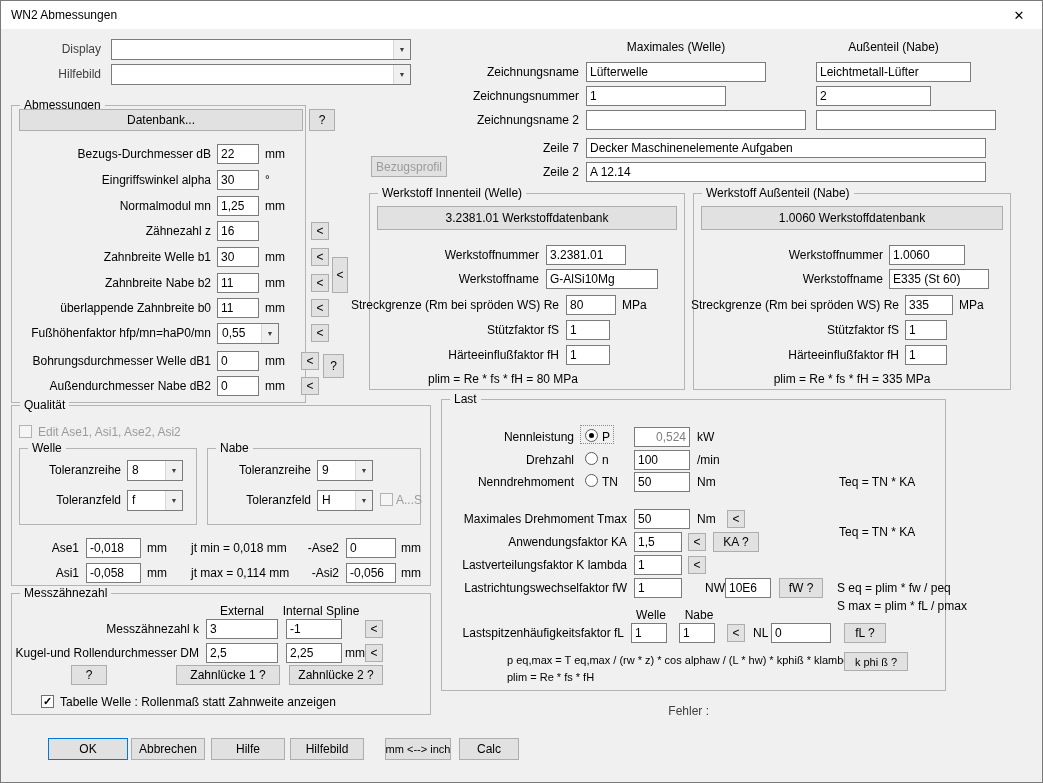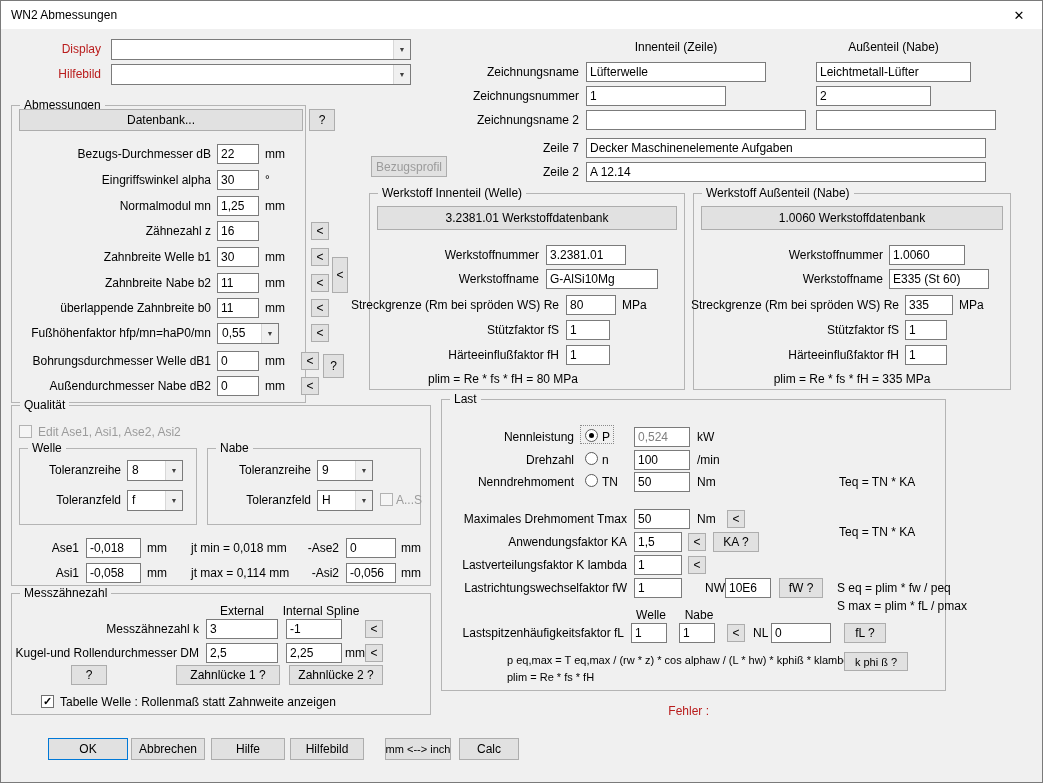--- a/index.html
+++ b/index.html
@@ -7,21 +7,21 @@
   .window { position:relative; width:1043px; height:783px; background:#f0f0f0;
             border:1px solid #7a7a7a; font-size:12px; color:#000; overflow:hidden; }
   .titlebar { position:absolute; left:0; top:0; width:100%; height:28px; background:#ffffff; }
   .title { position:absolute; left:10px; top:7px; font-size:12px; white-space:nowrap; }
   .closebtn { position:absolute; right:0; top:0; width:46px; height:28px; display:flex;
               align-items:center; justify-content:center; font-size:13px; cursor:pointer; }
   .lbl { position:absolute; white-space:nowrap; line-height:20px; height:20px; }
   .c { text-align:center; }
   .inp { position:absolute; height:20px; border:1px solid #7b7b7b; background:#fff;
          font:12px "Liberation Sans",sans-serif; padding:0 3px; color:#000; }
-  .inp.grayval { color:#808080; }
+  .inp.grayval { color:#808080;text-align:right; }
   .btn { position:absolute; background:#e1e1e1; border:1px solid #adadad;
          font:12px "Liberation Sans",sans-serif; display:flex; align-items:center;
          justify-content:center; cursor:pointer; white-space:nowrap; }
   .btn.small { font-size:11px; }
   .btn.default { border:1px solid #0078d7; }
   .btn.disabled { color:#9b9b9b; }
   .combo { position:absolute; height:21px; background:#fff; border:1px solid #7b7b7b;
            padding:2px 20px 0 4px; overflow:hidden; white-space:nowrap; }
   .combo .arr { position:absolute; right:0; top:0; width:17px; height:100%; display:flex;
                 align-items:center; justify-content:center; font-size:7px; color:#404040;
@@ -31,21 +31,21 @@
             line-height:14px; font-size:12px; white-space:nowrap; }
   .chk { position:absolute; width:13px; height:13px; border:1px solid #707070; background:#fff;
          display:flex; align-items:center; justify-content:center; font-size:11px;
          font-weight:bold; line-height:13px; }
   .chk.disabled { border-color:#b2b2b2; background:#f5f5f5; }
   .radio { position:absolute; width:13px; height:13px; border:1px solid #5a5a5a;
            border-radius:50%; background:#fff; }
   .radio.sel::after { content:""; position:absolute; left:3px; top:3px; width:5px; height:5px;
                       border-radius:50%; background:#000; }
   .txt { position:absolute; white-space:nowrap; }
-  .magenta { color:#b91c1c; }
+  .magenta { color:#404040; }
   .green { color:#008000; }
   .graytxt { color:#9b9b9b; }
   .small11 { font-size:11px; }
   .focusrect { position:absolute; border:1px dotted #8a8a8a; }
   .errbox { position:absolute; background:#fff; border:1px solid #7b7b7b; padding:3px 6px; }
 </style>
 </head>
 <body>
 
 <div class="window">
@@ -59,21 +59,21 @@
   <div class="combo" style="left:110px;top:38px;width:300px">
     <span></span>
     <span class="arr">▼</span>
   </div>
   <div class="lbl magenta" style="right:941px;top:63px">Hilfebild</div>
   <div class="combo" style="left:110px;top:63px;width:300px">
     <span></span>
     <span class="arr">▼</span>
   </div>
 
-  <div class="lbl c" style="left:585px;top:36px;width:180px">Innenteil (Zeile)</div>
+  <div class="lbl c" style="left:585px;top:36px;width:180px">Maximales (Welle)</div>
   <div class="lbl c" style="left:815px;top:36px;width:155px">Außenteil (Nabe)</div>
 
   <div class="lbl" style="right:463px;top:61px">Zeichnungsname</div>
   <input class="inp" style="left: 585px; top: 61px; width: 180px;" value="Lüfterwelle">
   <input class="inp" style="left: 815px; top: 61px; width: 155px;" value="Leichtmetall-Lüfter">
 
   <div class="lbl" style="right:463px;top:85px">Zeichnungsnummer</div>
   <input class="inp" style="left: 585px; top: 85px; width: 140px;" value="1">
   <input class="inp" style="left: 815px; top: 85px; width: 115px;" value="2">
 

